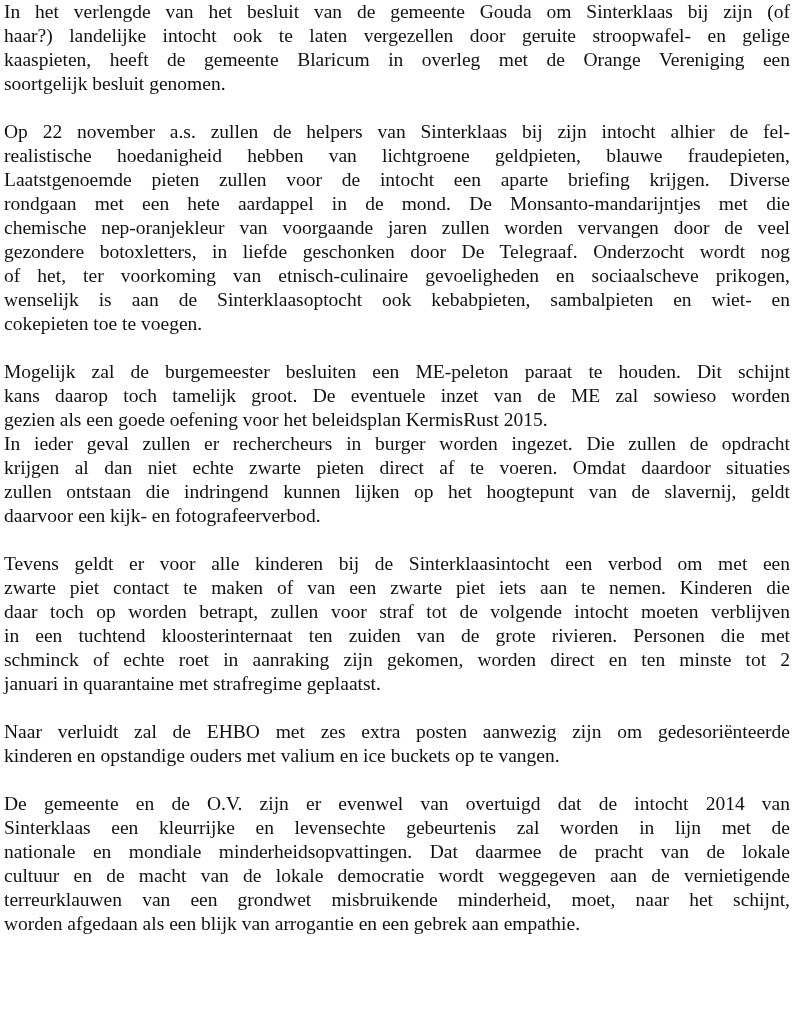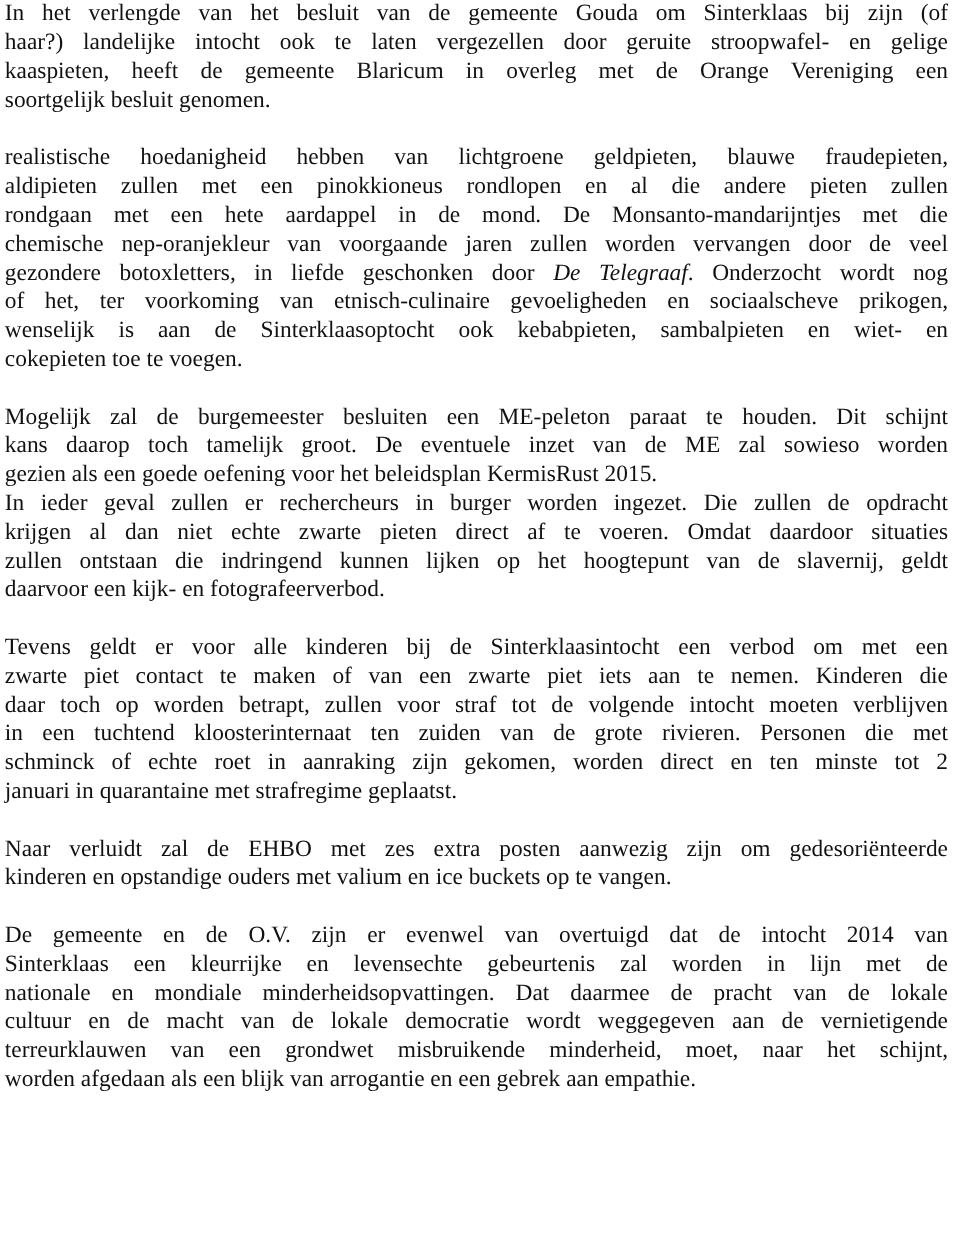--- a/index.html
+++ b/index.html
@@ -10,38 +10,39 @@
     font-size: 19.5px; color: #111111;
   }
   .para { margin: 0; }
   .line {
     display: block; height: 24px; line-height: 24px;
     white-space: nowrap; overflow: visible;
     text-align: justify; text-align-last: justify;
   }
   .line.last { text-align-last: left; }
   .gap { display: block; height: 24px; }
-  .it { font-style: italic; }
+  .it { }
 </style>
 </head>
 <body>
 
 <div class="doc">
 
   <div class="para">
     <span class="line">In het verlengde van het besluit van de gemeente Gouda om Sinterklaas bij zijn (of</span>
     <span class="line">haar?) landelijke intocht ook te laten vergezellen door geruite stroopwafel- en gelige</span>
     <span class="line">kaaspieten, heeft de gemeente Blaricum in overleg met de Orange Vereniging een</span>
     <span class="line last">soortgelijk besluit genomen.</span>
   </div>
   <span class="gap"></span>
 
   <div class="para">
+    <span class="line">Op 22 november a.s. zullen de helpers van Sinterklaas bij zijn intocht alhier de fel-</span>
     <span class="line">realistische hoedanigheid hebben van lichtgroene geldpieten, blauwe fraudepieten,</span>
-    <span class="line">aldipieten zullen met een pinokkioneus rondlopen en al die andere pieten zullen</span>
+    <span class="line">Laatstgenoemde pieten zullen voor de intocht een aparte briefing krijgen. Diverse</span>
     <span class="line">rondgaan met een hete aardappel in de mond. De Monsanto-mandarijntjes met die</span>
     <span class="line">chemische nep-oranjekleur van voorgaande jaren zullen worden vervangen door de veel</span>
     <span class="line"><span>gezondere botoxletters, in liefde geschonken door </span><span class="it">De Telegraaf</span><span>. Onderzocht wordt nog</span></span>
     <span class="line">of het, ter voorkoming van etnisch-culinaire gevoeligheden en sociaalscheve prikogen,</span>
     <span class="line">wenselijk is aan de Sinterklaasoptocht ook kebabpieten, sambalpieten en wiet- en</span>
     <span class="line last">cokepieten toe te voegen.</span>
   </div>
   <span class="gap"></span>
 
   <div class="para">

